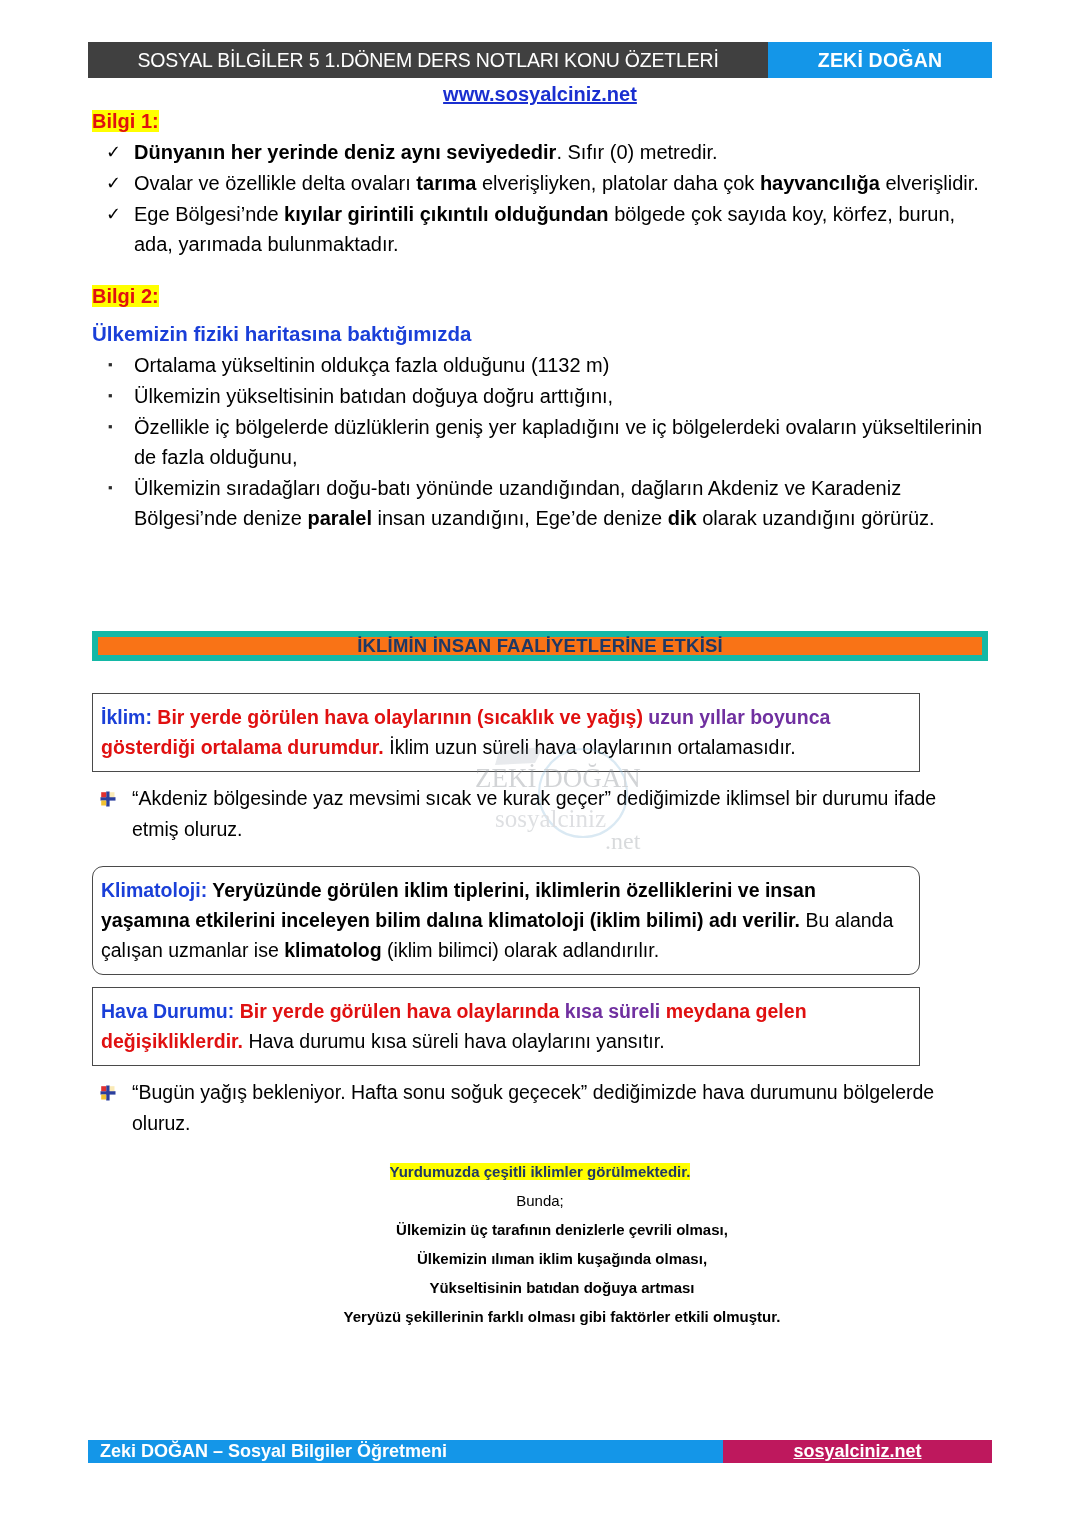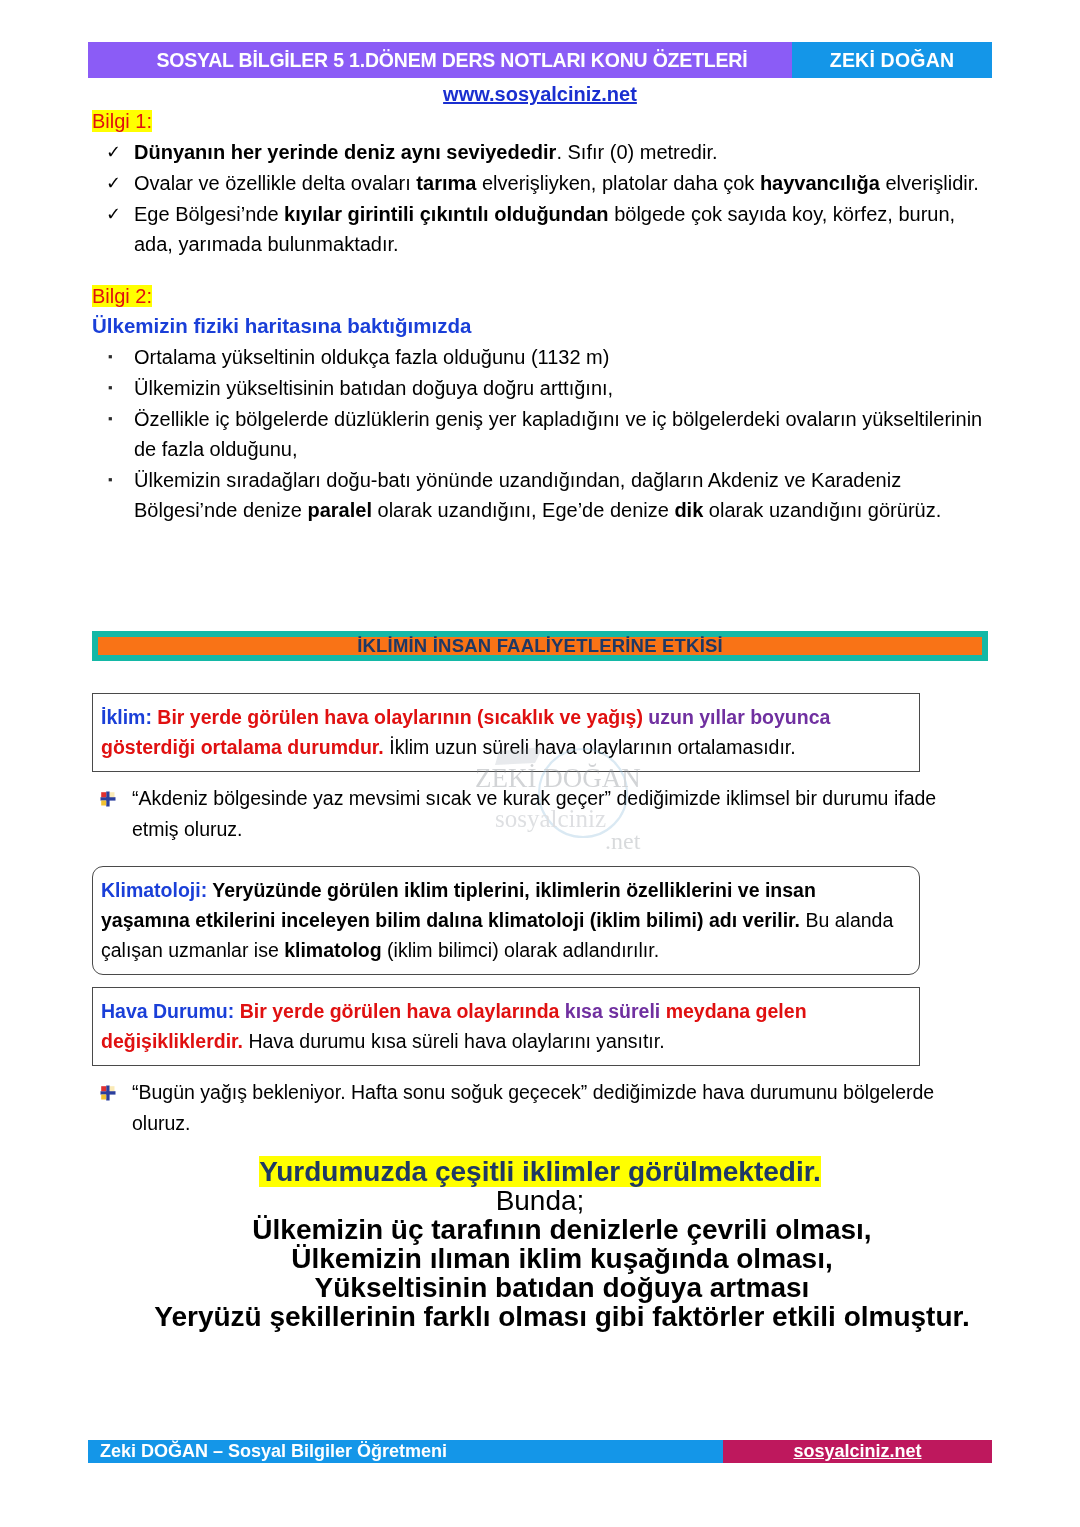--- a/index.html
+++ b/index.html
@@ -24,31 +24,30 @@
   .header-bar {
     position: absolute;
     left: 88px;
     top: 42px;
     width: 904px;
     height: 36px;
     display: flex;
     align-items: stretch;
   }
   .header-title {
-    background: #8b5cf6;
+    background: #404040;
     color: #ffffff;
     flex: 0 0 680px;
     display: flex;
     align-items: center;
     justify-content: center;
-    font-weight: bold;
+    font-weight: normal;
     font-size: 19.5px;
     letter-spacing: -0.2px;
     white-space: nowrap;
-    padding-left: 24px;
   }
   .header-author {
     background: #1496e8;
     color: #ffffff;
     flex: 1 1 auto;
     display: flex;
     align-items: center;
     justify-content: center;
     font-weight: bold;
     font-size: 19.5px;
@@ -71,29 +70,29 @@
     position: absolute;
     left: 92px;
     top: 110px;
     width: 900px;
   }
   .hl {
     background: #ffff00;
   }
   .lbl-red {
     color: #e01010;
-    font-weight: normal;
+    font-weight: bold;
     font-size: 20px;
     text-align: right;
   }
   .sub-blue {
     color: #1a3fd8;
     font-weight: bold;
     font-size: 20.5px;
-    margin-top: 6px;
+    margin-top: 14px;
   }
 
   .blk { margin-bottom: 2px; }
 
   ul.list {
     list-style: none;
     margin: 4px 0 0 0;
     padding: 0;
   }
   ul.list li {
@@ -180,21 +179,21 @@
     height: 16px;
   }
 
   
   .conclusion {
     position: absolute;
     left: 0;
     right: 0;
     top: 1157px;
     text-align: center;
-    font-size: 28px;
+    font-size: 15px;
     line-height: 29px;
   }
   .conclusion .c-hl {
     background: #ffff00;
     color: #1f3864;
     font-weight: bold;
   }
   .conclusion .c-plain { font-weight: normal; }
   .conclusion .c-bold { font-weight: bold; padding-left: 44px; }
 
@@ -264,21 +263,21 @@
         </ul>
     </div>
 
     <div class="blk" style="margin-top:26px;">
       <span class="hl lbl-red">Bilgi 2:</span>
       <div class="sub-blue">Ülkemizin fiziki haritasına baktığımızda</div>
       <ul class="list square" id="bilgi2-list">
           <li><span class="mk">▪</span><span><span>Ortalama yükseltinin oldukça fazla olduğunu (1132 m)</span></span></li>
           <li><span class="mk">▪</span><span><span>Ülkemizin yükseltisinin batıdan doğuya doğru arttığını,</span></span></li>
           <li><span class="mk">▪</span><span><span>Özellikle iç bölgelerde düzlüklerin geniş yer kapladığını ve iç bölgelerdeki ovaların yükseltilerinin de fazla olduğunu,</span></span></li>
-          <li><span class="mk">▪</span><span><span>Ülkemizin sıradağları doğu-batı yönünde uzandığından, dağların Akdeniz ve Karadeniz Bölgesi’nde denize </span><span class="b">paralel</span><span> olarak uzandığını, Ege’de denize </span><span class="b">dik</span><span> olarak uzandığını görürüz.</span></span></li>
+          <li><span class="mk">▪</span><span><span>Ülkemizin sıradağları doğu-batı yönünde uzandığından, dağların Akdeniz ve Karadeniz Bölgesi’nde denize </span><span class="b">paralel</span><span> insan uzandığını, Ege’de denize </span><span class="b">dik</span><span> olarak uzandığını görürüz.</span></span></li>
         </ul>
     </div>
 
   </div>
 
   <div class="banner">İKLİMİN İNSAN FAALİYETLERİNE ETKİSİ</div>
 
   <div class="defbox" id="box-iklim"><span class="k-blue">İklim:</span><span class="k-red"> Bir yerde görülen hava olaylarının (sıcaklık ve yağış)</span><span class="k-purple"> uzun yıllar boyunca</span><span class="k-red"> gösterdiği ortalama durumdur.</span><span class="k-black">  İklim uzun süreli hava olaylarının ortalamasıdır.</span></div>
 
   <div class="ex" id="ex-1">

